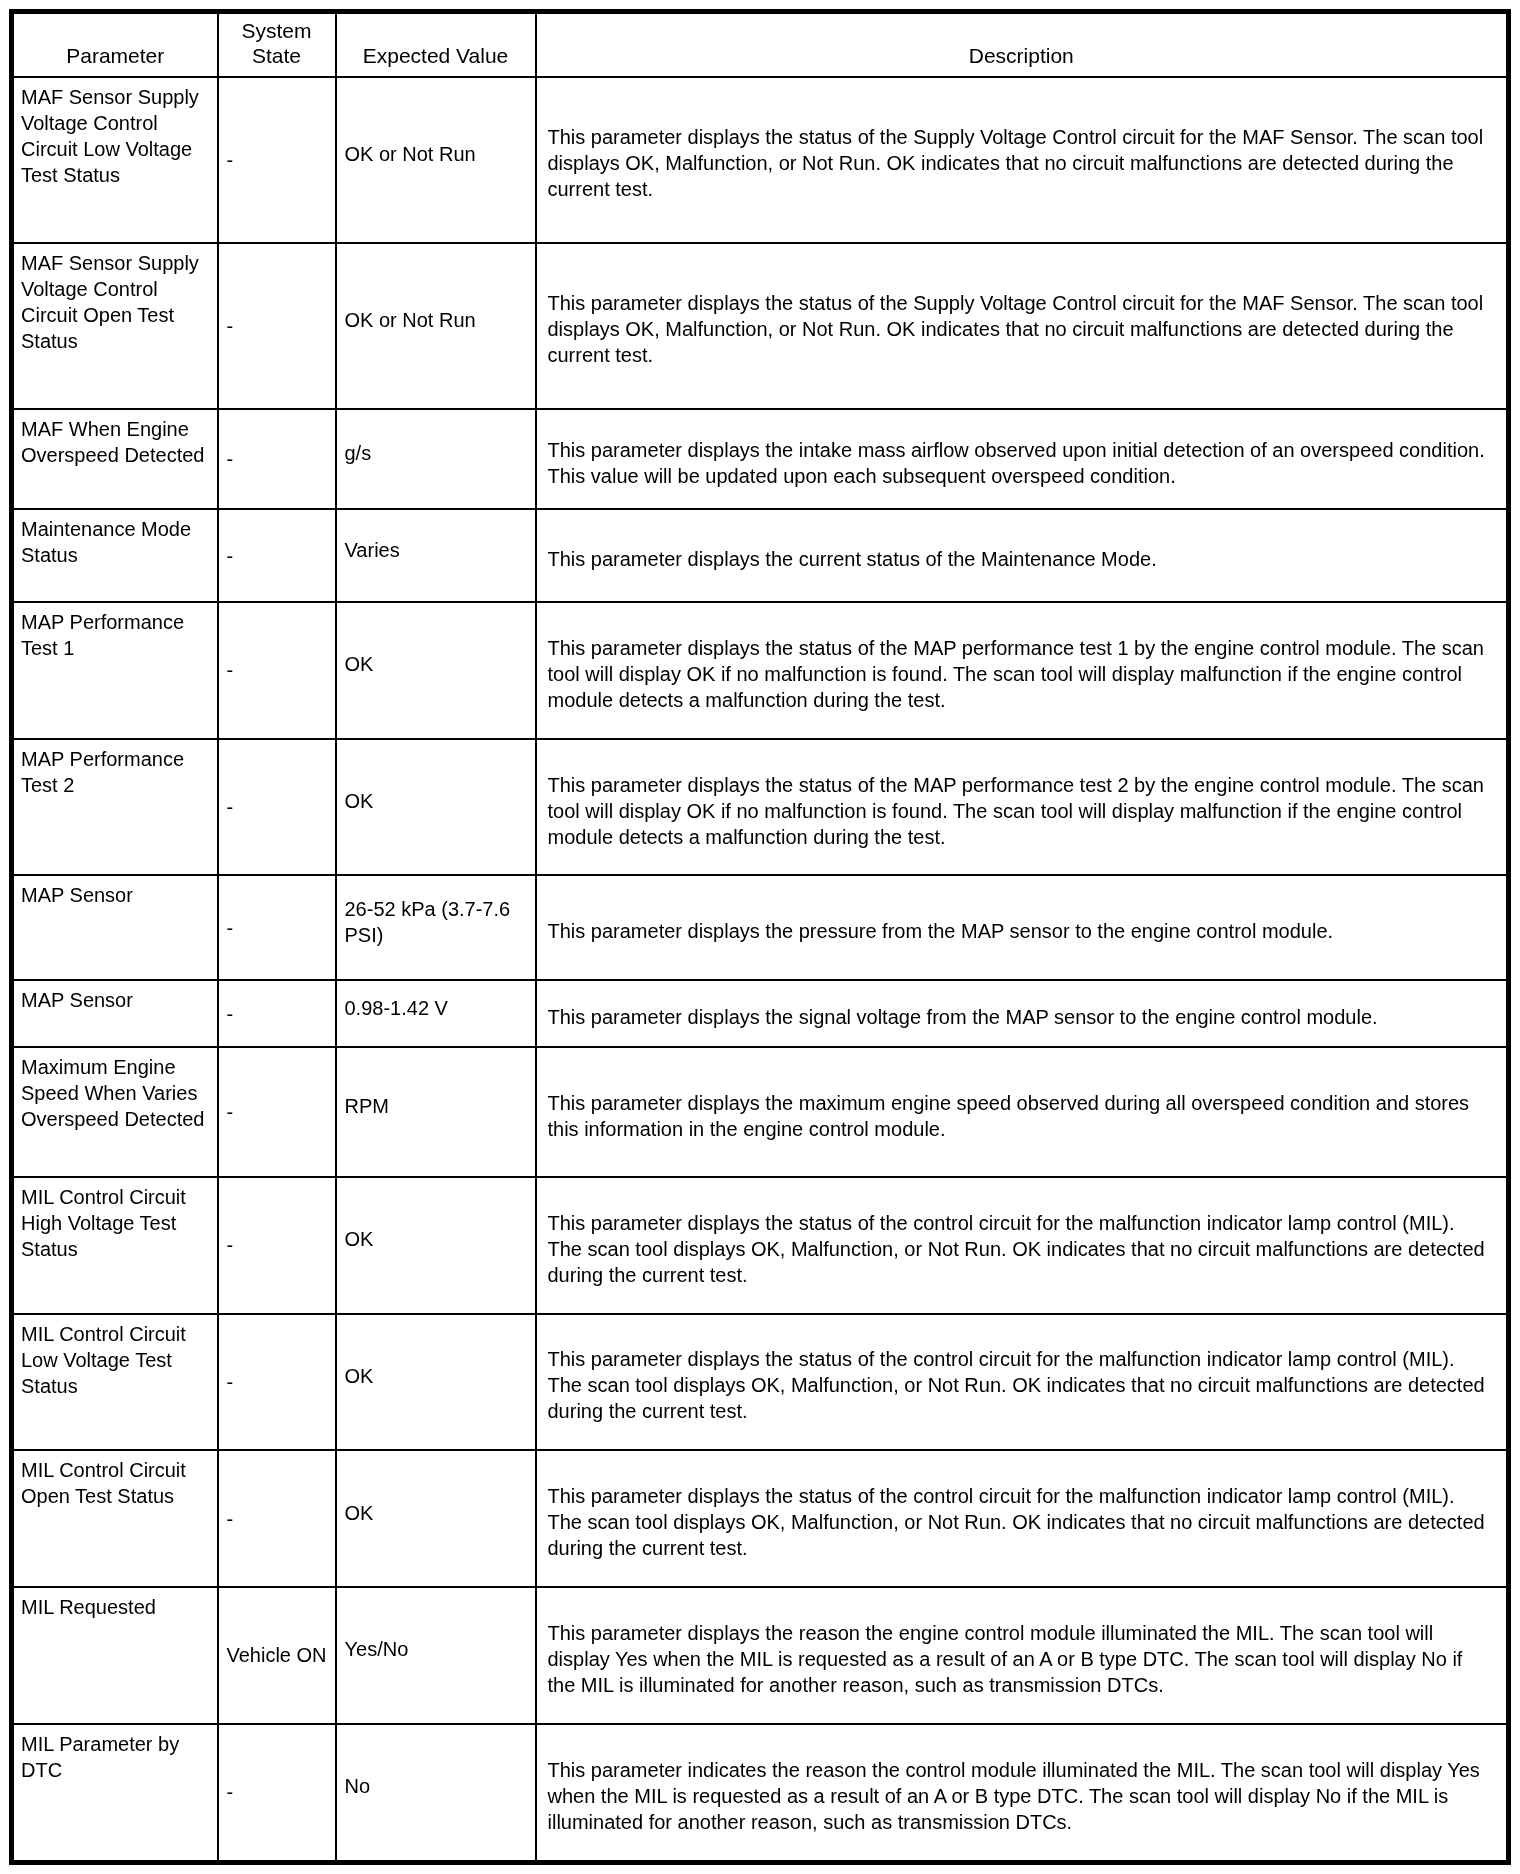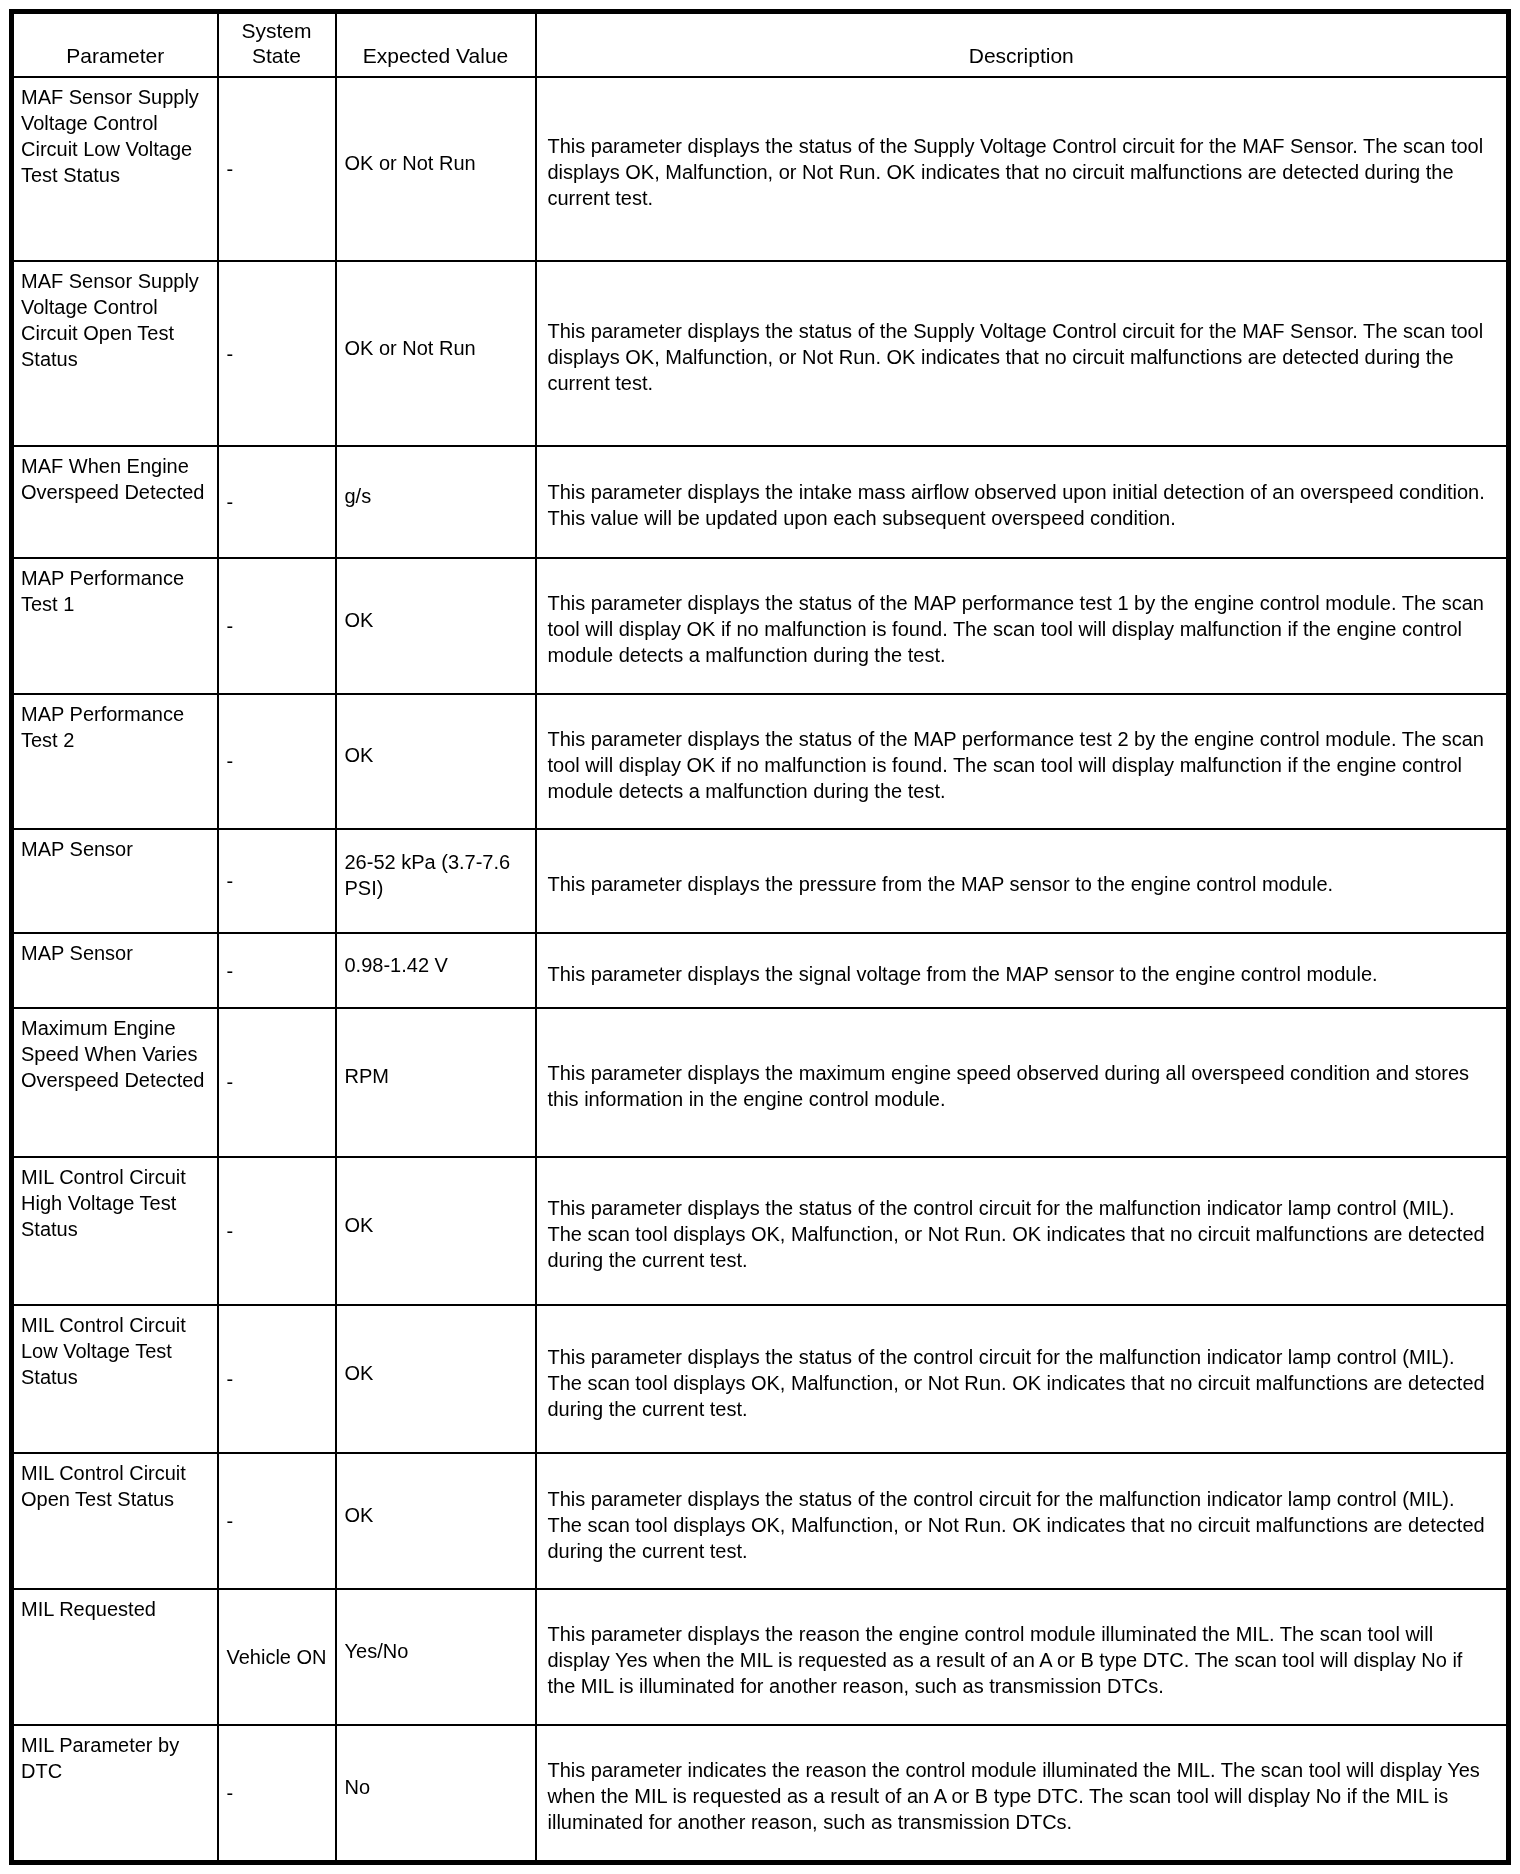--- a/index.html
+++ b/index.html
@@ -35,21 +35,21 @@
     line-height: 1.18;
     padding: 5px 4px 7px 4px;
   }
   td {
     font-size: 20px;
     line-height: 1.3;
     text-align: left;
   }
   td.col-param {
     vertical-align: top;
-    padding: 6px 4px 20px 7px;
+    padding: 6px 4px 6px 7px;
   }
   td.col-state {
     vertical-align: middle;
     padding: 4px 4px 4px 8px;
   }
   td.col-expected {
     vertical-align: middle;
     padding: 4px 6px 16px 8px;
   }
   td.col-desc {
@@ -91,20 +91,26 @@
           <td class="col-param">MAF Sensor Supply Voltage Control Circuit Open Test Status</td>
           <td class="col-state">-</td>
           <td class="col-expected">OK or Not Run</td>
           <td class="col-desc">This parameter displays the status of the Supply Voltage Control circuit for the MAF Sensor. The scan tool displays OK, Malfunction, or Not Run. OK indicates that no circuit malfunctions are detected during the current test.</td>
         </tr>
         <tr>
           <td class="col-param">MAF When Engine Overspeed Detected</td>
           <td class="col-state">-</td>
           <td class="col-expected">g/s</td>
           <td class="col-desc">This parameter displays the intake mass airflow observed upon initial detection of an overspeed condition. This value will be updated upon each subsequent overspeed condition.</td>
+        </tr>
+        <tr>
+          <td class="col-param">Maintenance Mode Status</td>
+          <td class="col-state">-</td>
+          <td class="col-expected">Varies</td>
+          <td class="col-desc">This parameter displays the current status of the Maintenance Mode.</td>
         </tr>
         <tr>
           <td class="col-param">MAP Performance Test 1</td>
           <td class="col-state">-</td>
           <td class="col-expected">OK</td>
           <td class="col-desc">This parameter displays the status of the MAP performance test 1 by the engine control module. The scan tool will display OK if no malfunction is found. The scan tool will display malfunction if the engine control module detects a malfunction during the test.</td>
         </tr>
         <tr>
           <td class="col-param">MAP Performance Test 2</td>
           <td class="col-state">-</td>

